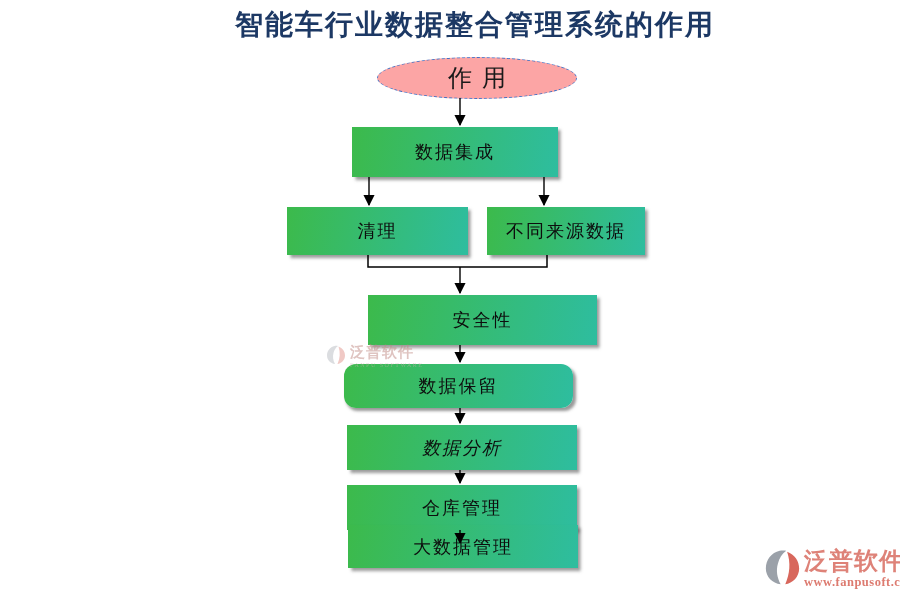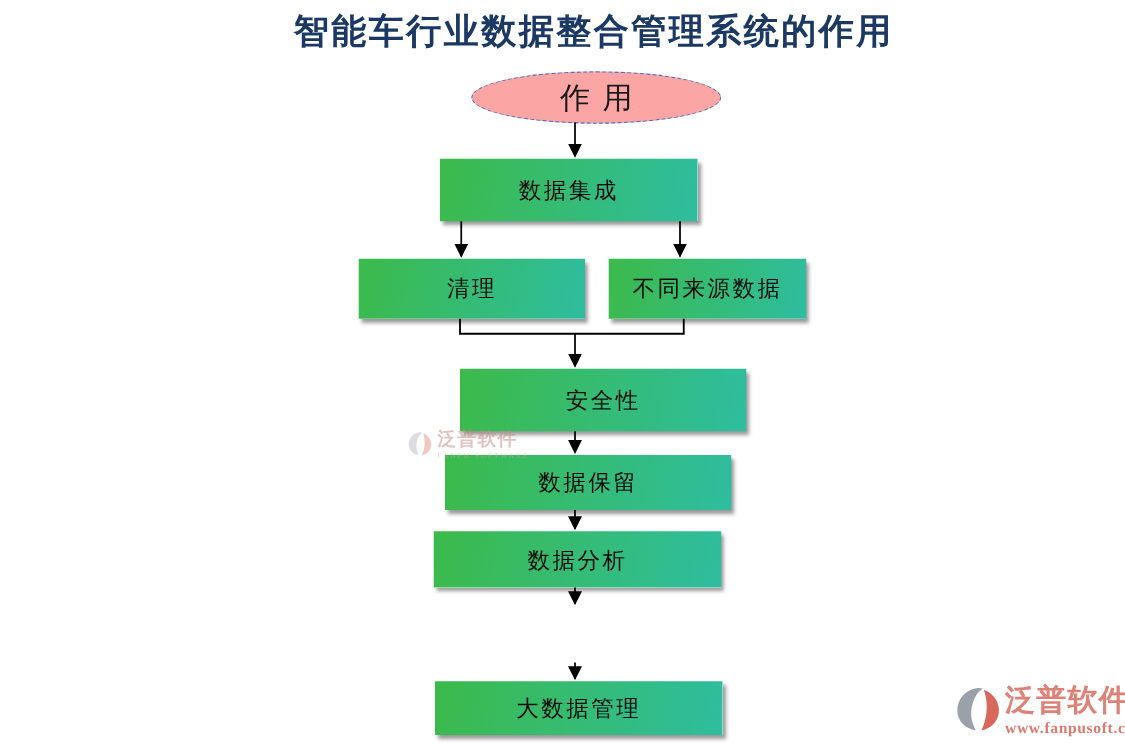--- a/index.html
+++ b/index.html
@@ -44,23 +44,24 @@
 <div class="canvas">
 
   <div class="title">智能车行业数据整合管理系统的作用</div>
 
   <div class="ellipse">作用</div>
 
   <div class="node" style="left:352px;top:127px;width:206px;height:50px;">数据集成</div>
   <div class="node" style="left:287px;top:207px;width:181px;height:48px;">清理</div>
   <div class="node" style="left:467px;top:207px;width:158px;height:48px;margin-left:20px;">不同来源数据</div>
   <div class="node" style="left:368px;top:295px;width:229px;height:50px;">安全性</div>
-  <div class="node" style="left:356px;top:364px;width:229px;height:44px;">数据保留</div>
-  <div class="node" style="left:347px;top:425px;width:230px;height:45px;">数据分析</div>
-  <div class="node" style="left:348px;top:545px;width:230px;height:43px;">大数据管理</div>
+  <div class="node" style="left:344px;top:364px;width:229px;height:44px;border-radius:12px;">数据保留</div>
+  <div class="node" style="left:347px;top:425px;width:230px;height:45px;font-style:italic;">数据分析</div>
+  <div class="node" style="left:347px;top:485px;width:230px;height:45px;">仓库管理</div>
+  <div class="node" style="left:348px;top:525px;width:230px;height:43px;">大数据管理</div>
 
   <svg class="connectors" viewBox="0 0 900 600">
     <defs>
       <marker id="arrow" viewBox="0 0 10 10" refX="9" refY="5" markerWidth="8" markerHeight="8" orient="auto-start-reverse">
         <path d="M0,0 L10,5 L0,10 z" fill="#000"></path>
       </marker>
     </defs>
     <line x1="460" y1="98" x2="460" y2="125" stroke="#000" stroke-width="1.4" marker-end="url(#arrow)"></line>
     <line x1="369" y1="177" x2="369" y2="205" stroke="#000" stroke-width="1.4" marker-end="url(#arrow)"></line>
     <line x1="544" y1="177" x2="544" y2="205" stroke="#000" stroke-width="1.4" marker-end="url(#arrow)"></line>

